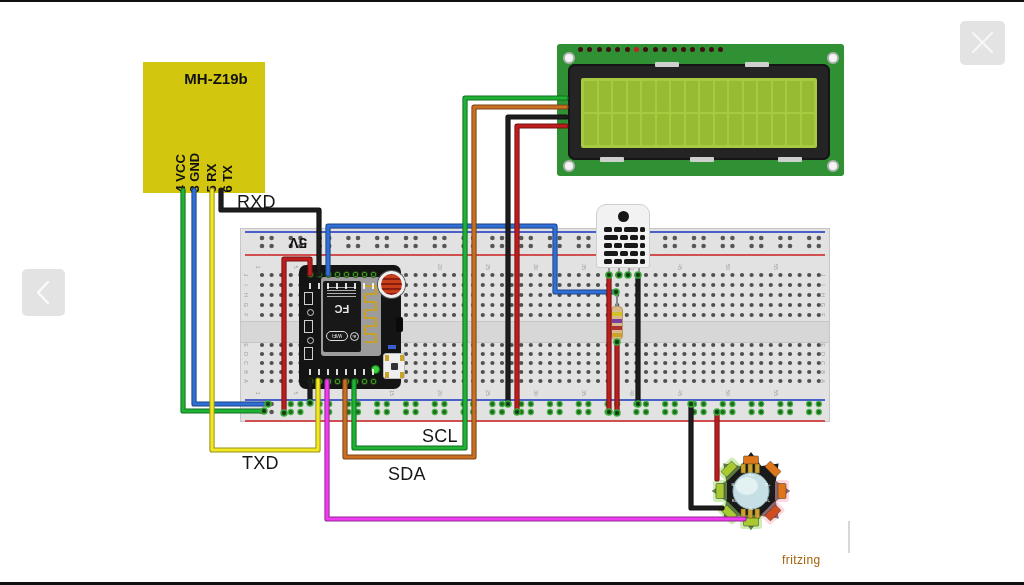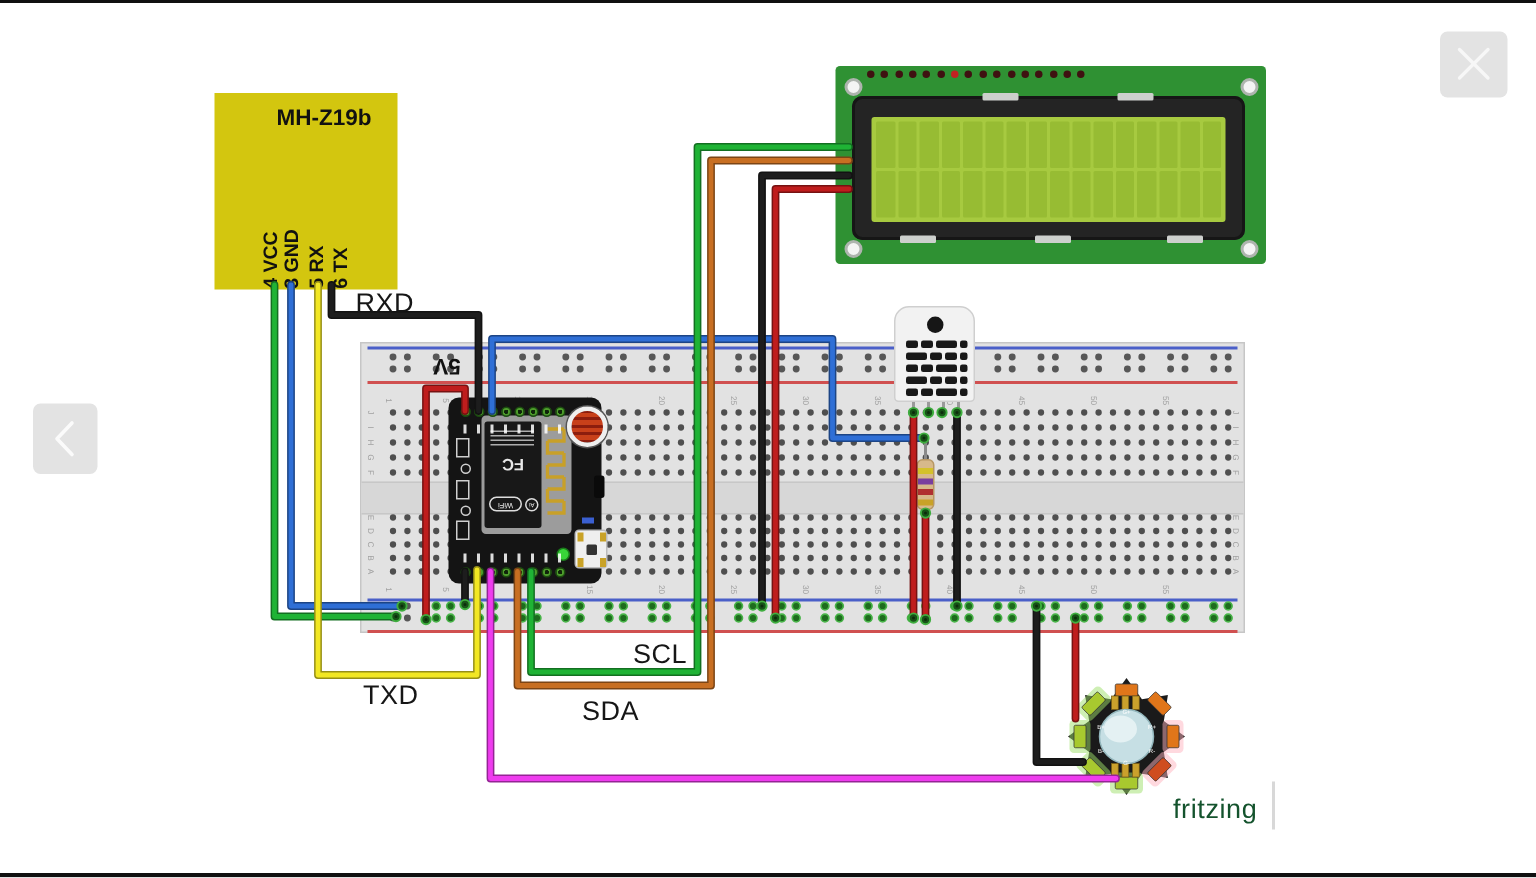--- a/index.html
+++ b/index.html
@@ -46,21 +46,21 @@
        background:repeating-linear-gradient(0deg,#8c1d0e 0 2px,#c8401a 2px 5px);box-shadow:0 0 0 1px #555;}
   .rgbled{position:absolute;left:84px;top:88px;width:22px;height:26px;background:#efefef;border:1px solid #bbb;border-radius:3px;box-sizing:border-box;}
   .rgbled .pad{position:absolute;width:4px;height:6px;background:#c9a227;}
   .rgbled .die{position:absolute;left:7px;top:9px;width:7px;height:7px;background:#333;border-radius:1px;}
   .grnled{position:absolute;left:72px;top:100px;width:9px;height:9px;border-radius:50%;background:#39d439;border:1.5px solid #1a7a1a;box-sizing:border-box;}
   .espbtn{position:absolute;left:97px;top:52px;width:7px;height:15px;background:#0a0a0a;border-radius:2px;}
   .bluejmp{position:absolute;left:89px;top:80px;width:8px;height:4px;background:#3a5fd0;}
   .res-lead{position:absolute;left:616px;top:294px;width:2px;height:50px;background:#8a8a8a;}
   .res-body{position:absolute;left:611px;top:306px;width:12px;height:34px;background:#d7b98a;border-radius:4px;border:1px solid #b79764;box-sizing:border-box;}
   .res-band{position:absolute;left:0;width:10px;height:4px;}
-  .watermark{position:absolute;left:782px;top:529px;font-size:18px;color:#14532d;letter-spacing:.4px;}
+  .watermark{position:absolute;left:782px;top:553px;font-size:12px;color:#a16207;letter-spacing:.4px;}
   .edgeline{position:absolute;left:848px;top:521px;width:1.5px;height:32px;background:#d8d8d8;}
   .bar{position:absolute;left:0;width:1024px;background:#101010;}
   .fivev{position:absolute;left:284px;top:235px;width:28px;height:17px;transform:rotate(180deg);
          font-size:15px;font-weight:bold;color:#111;text-align:center;}
 </style>
 </head>
 <body>
 
 <div id="stage">
 

